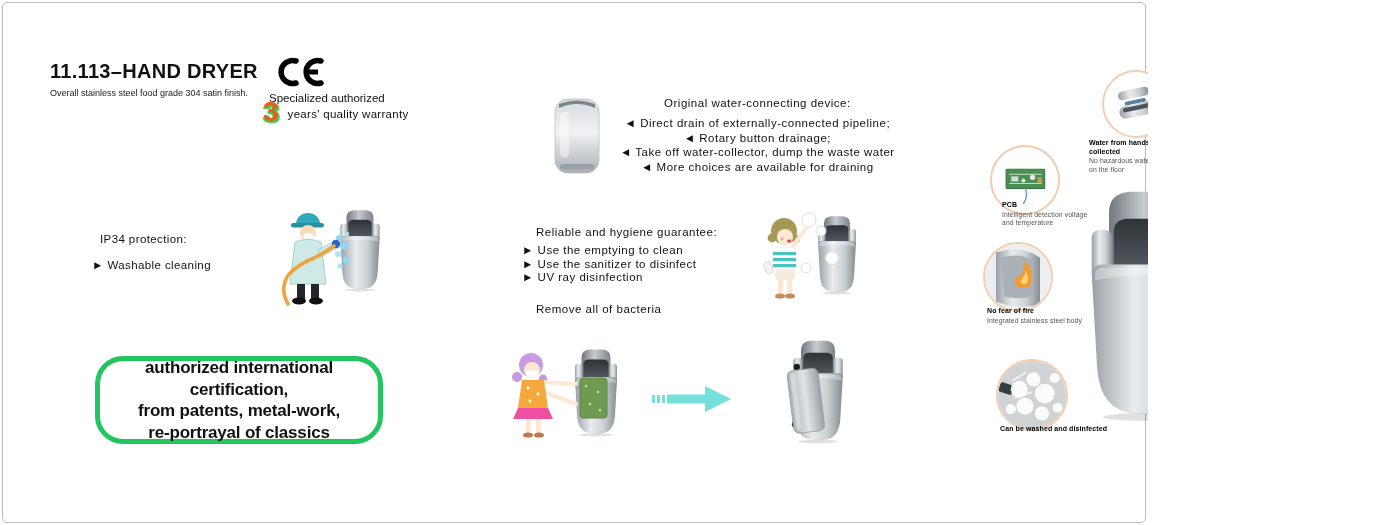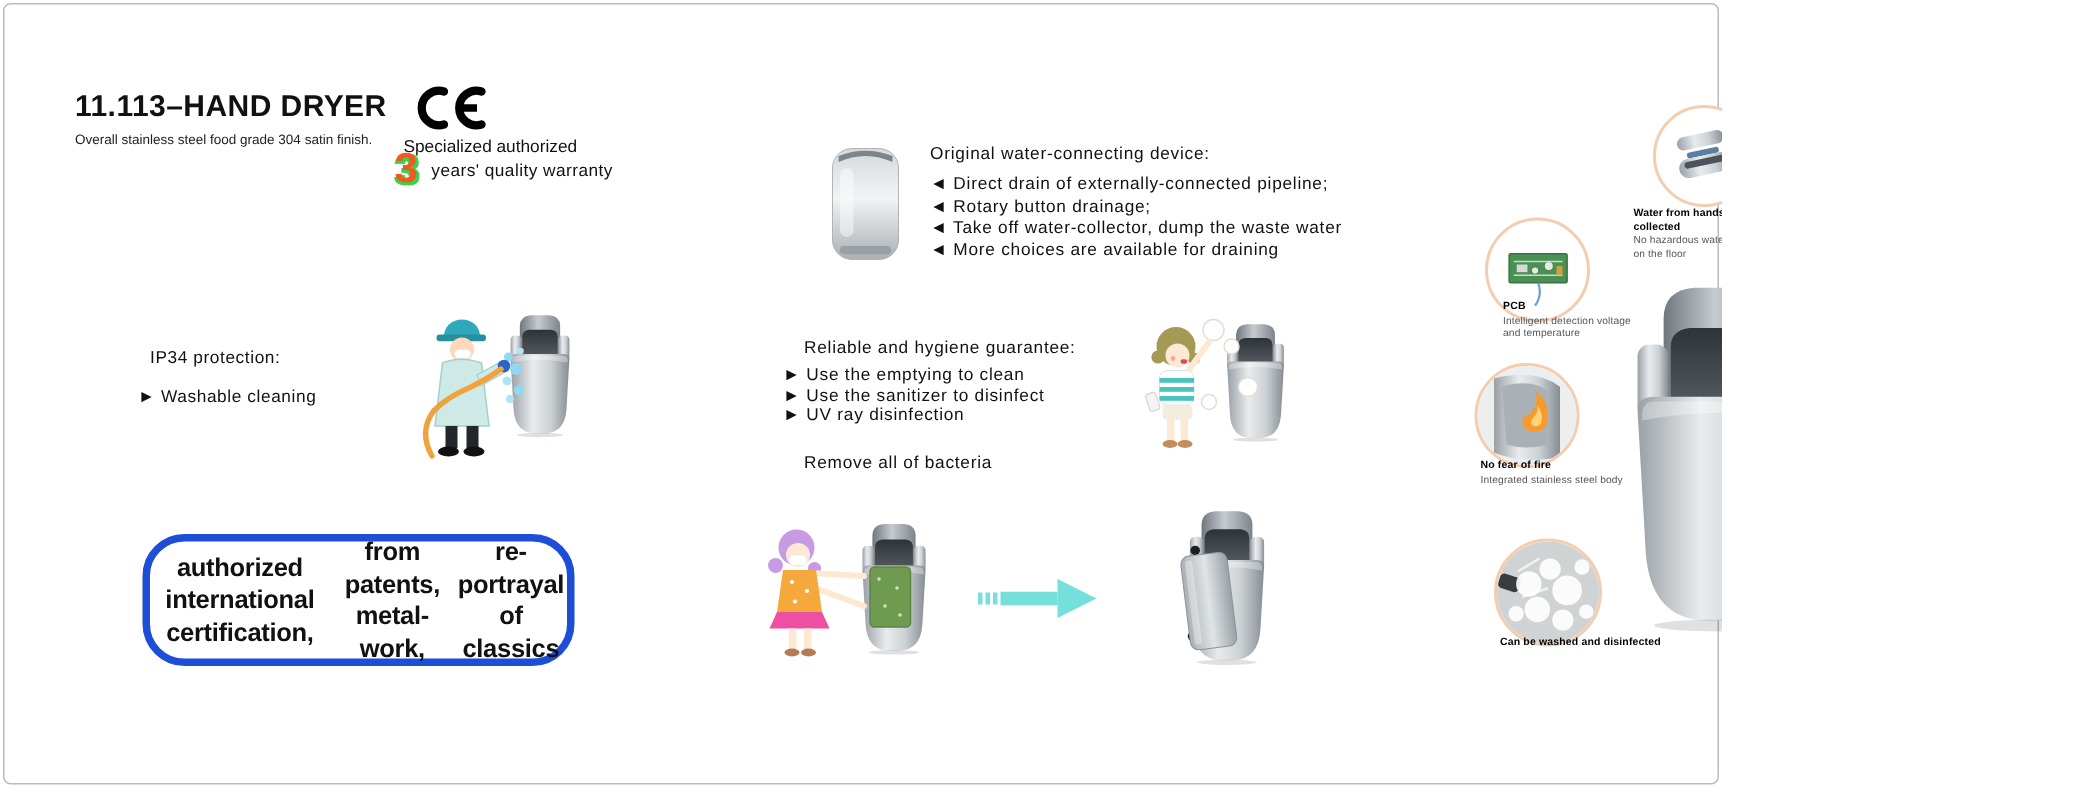--- a/index.html
+++ b/index.html
@@ -14,27 +14,27 @@
   .ce { left:276px; top:56px; width:48px; height:32px; }
   .manufacture { left:269px; top:92px; font-size:11.5px; }
   .warranty { left:263px; top:98px; display:flex; align-items:center; }
   .warranty .num { font-size:28px; font-weight:bold; color:#f4581d; line-height:28px;
                    text-shadow:2px 1px 0 #3bd14f, -1px 2px 0 #3bd14f, 2px 2px 0 #3bd14f; }
   .warranty .txt { font-size:11.5px; margin-left:9px; position:relative; top:2px; letter-spacing:0.3px; }
 
   
   .ip34-heading { left:100px; top:233px; font-size:11.5px; letter-spacing:0.4px; }
   .ip34-bullet  { left:92px;  top:259px; font-size:11.5px; letter-spacing:0.4px; }
-  .cert-box { left:95px; top:356px; width:278px; height:78px; border:5px solid #1d4ed8; border-radius:28px;
-              display:flex; flex-direction:row; align-items:center; justify-content:center;
+  .cert-box { left:95px; top:356px; width:278px; height:78px; border:5px solid #22c55e; border-radius:28px;
+              display:flex; flex-direction:column; align-items:center; justify-content:center;
               font-weight:bold; font-size:17px; line-height:21.5px; text-align:center; letter-spacing:-0.2px; }
 
   
   .device-svg { left:552px; top:95px; width:50px; height:82px; }
-  .wd-block { left:620px; top:97px; font-size:11.5px; letter-spacing:0.5px; }
+  .wd-block { left:620px; top:97px; font-size:11.5px; letter-spacing:0.5px;text-align:center; }
   .wd-block .hd { margin-bottom:7px; }
   .wd-block .bl { line-height:14.5px; }
   .hy-block { left:522px; top:226px; font-size:11.5px; letter-spacing:0.5px; }
   .hy-block .hd { padding-left:14px; margin-bottom:6px; }
   .hy-block .bl { line-height:13.5px; }
   .hy-block .ft { padding-left:14px; margin-top:18px; }
 
   
   .worker   { left:276px; top:208px; width:112px; height:106px; }
   .girl1    { left:760px; top:210px; width:102px; height:98px; }

